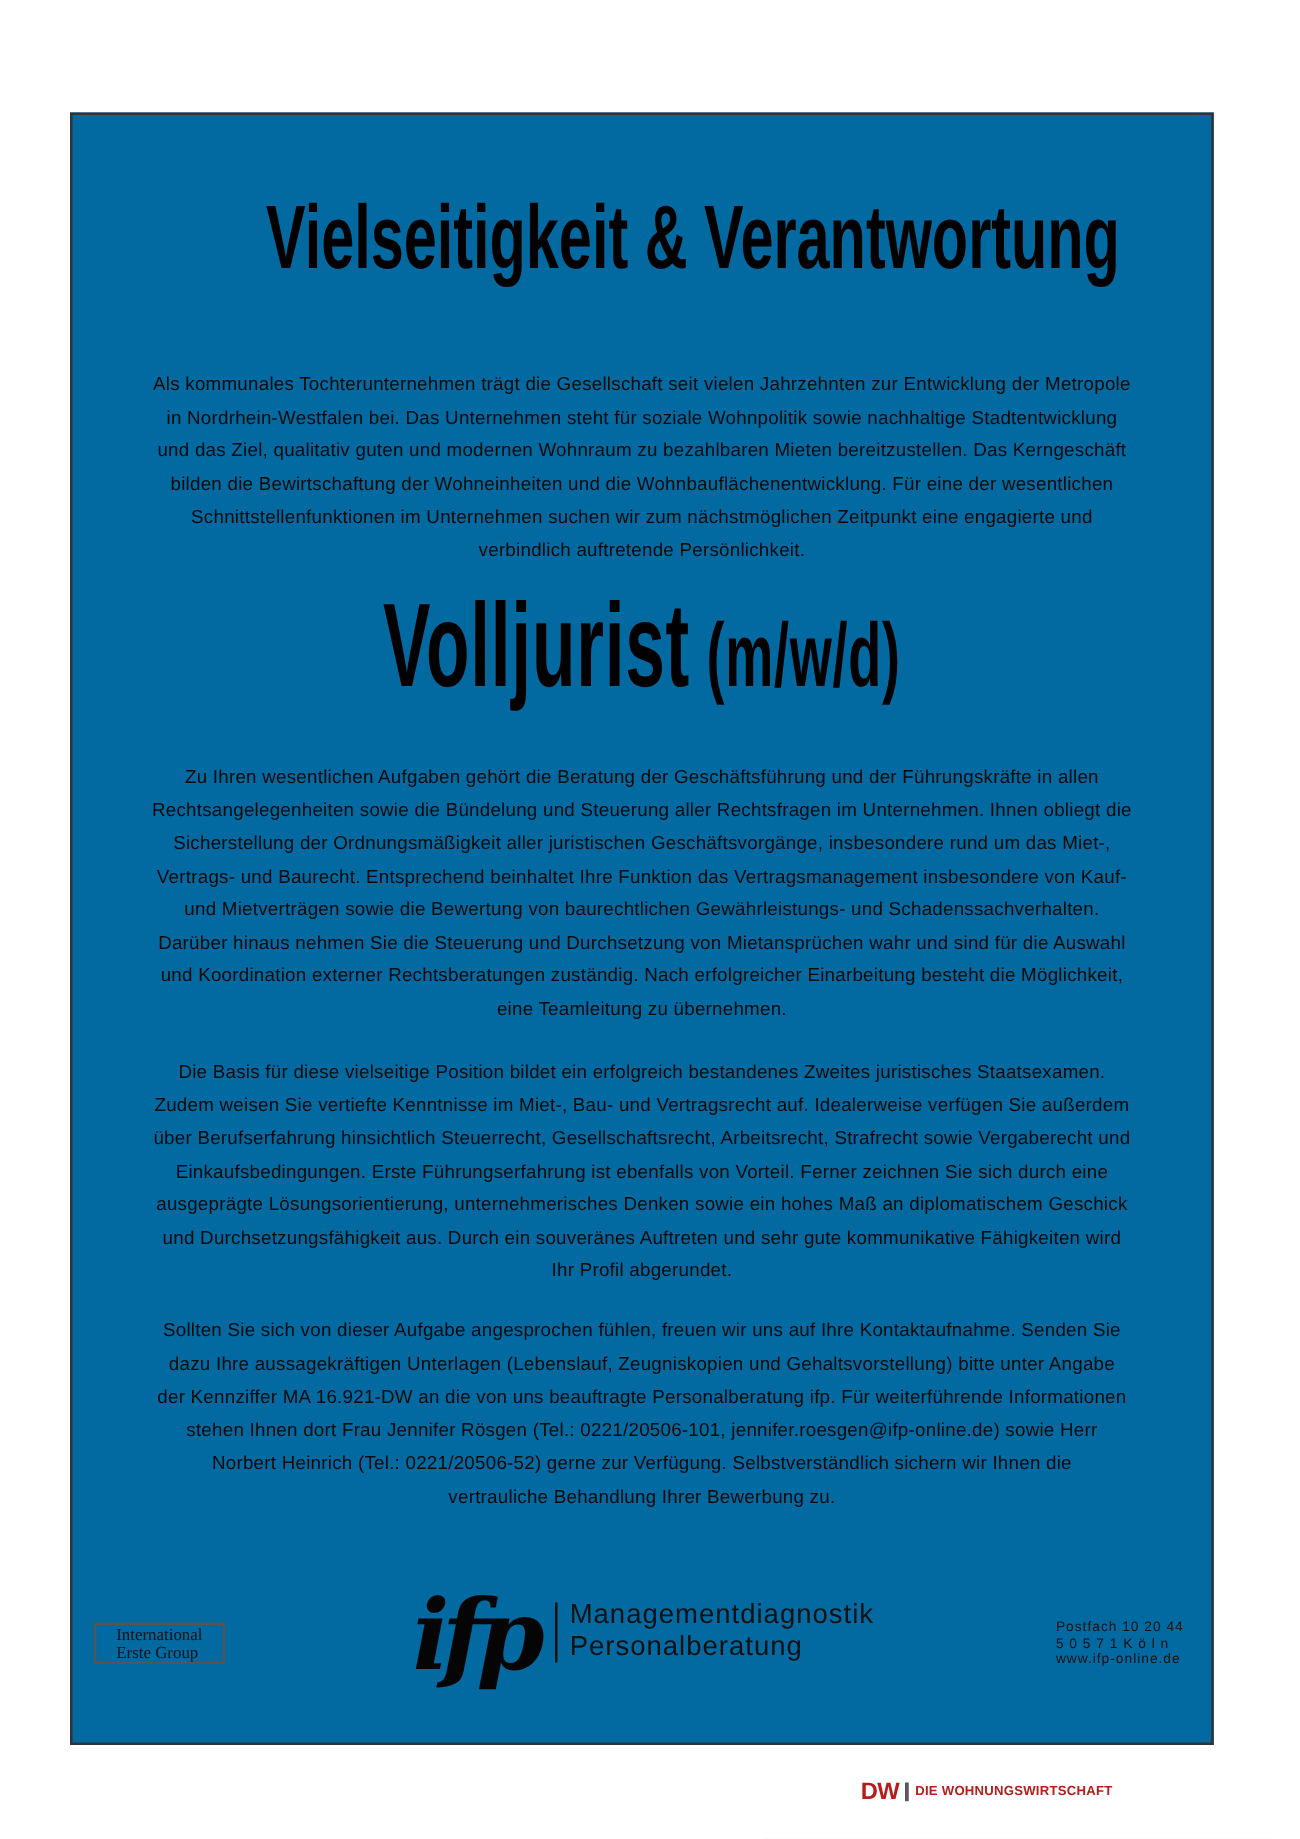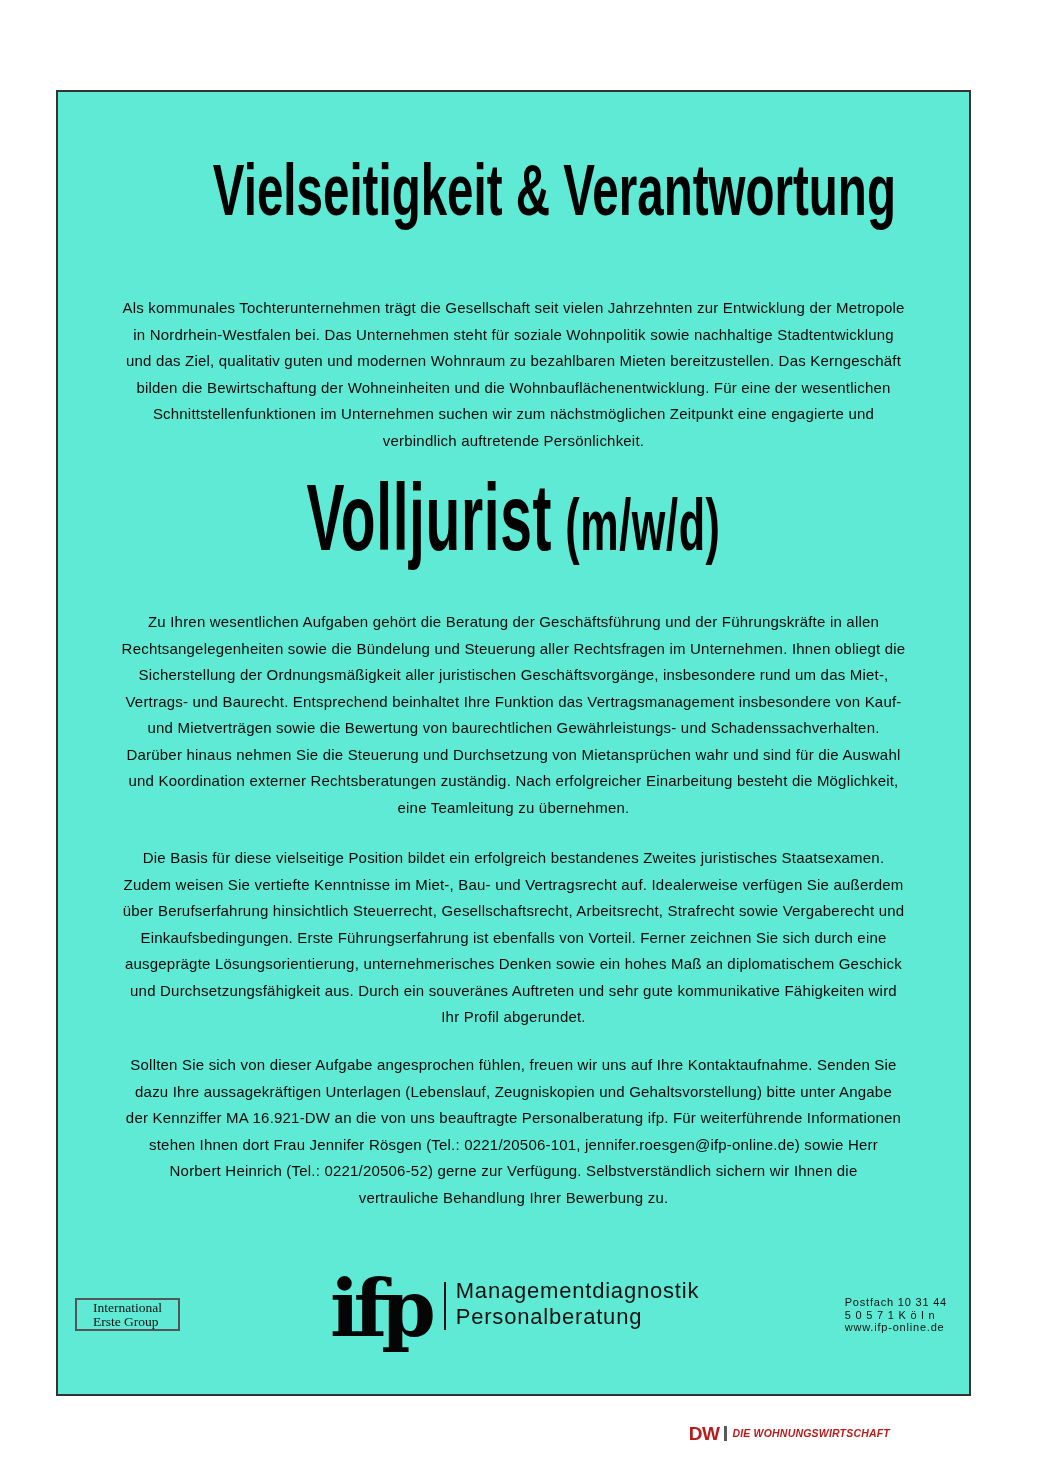--- a/index.html
+++ b/index.html
@@ -9,21 +9,21 @@
     background:#ffffff;
     font-family:"Liberation Sans",sans-serif;
     color:#000;
     overflow:hidden;
   }
   .ad-frame{
     position:absolute;
     left:56px;top:90px;
     width:911px;height:1302px;
     border:2px solid #333;
-    background:#5eead4;
+    background:#0369a1;
   }
   .headline{
     position:absolute;top:62px;left:0;right:0;
     margin:0;
     text-align:center;
     font-size:72px;line-height:72px;font-weight:700;
     letter-spacing:0;
     transform:scaleX(0.66);
     transform-origin:50% 50%;
     white-space:nowrap;
@@ -64,21 +64,21 @@
     font-size:13.5px;line-height:13.5px;
     color:#111;
     display:flex;flex-direction:column;
   }
   .ifp-group{
     position:absolute;left:272px;top:1184px;
     display:flex;align-items:flex-start;
   }
   .ifp-logo{
     font-family:"DejaVu Serif",serif;
-    font-weight:bold;
+    font-style:italic;font-weight:bold;
     font-size:78px;line-height:62px;
     letter-spacing:-6px;
     color:#050505;
     display:block;
     margin-top:2px;
   }
   .ifp-divider{
     width:2px;height:48px;background:#111;
     margin-left:14px;margin-right:10px;margin-top:6px;
   }
@@ -102,21 +102,21 @@
     display:flex;align-items:center;gap:5px;
     color:#b91c1c;
   }
   .dw-mark{
     font-size:19px;font-weight:700;letter-spacing:-0.5px;line-height:1;
   }
   .dw-bar{
     width:3px;height:15px;background:#58585a;
   }
   .dw-pub{
-    font-size:10.5px;font-weight:700;letter-spacing:0.2px;line-height:1;font-style:italic;
+    font-size:10.5px;font-weight:700;letter-spacing:0.2px;line-height:1;
   }
 </style>
 </head>
 <body>
 
 <div class="page">
 
   <div class="ad-frame">
 
     <h1 class="headline">Vielseitigkeit &amp; Verantwortung</h1>
@@ -164,21 +164,21 @@
     <div class="ifp-group">
       <span class="ifp-logo">ifp</span>
       <span class="ifp-divider"></span>
       <span class="ifp-lines">
         <span>Managementdiagnostik</span>
         <span>Personalberatung</span>
       </span>
     </div>
 
     <div class="address">
-      <span>Postfach 10 31 44</span>
+      <span>Postfach 10 20 44</span>
       <span>5 0 5 7 1 K ö l n</span>
       <span>www.ifp-online.de</span>
     </div>
 
   </div>
 
   <div class="page-footer">
     <span class="dw-mark">DW</span>
     <span class="dw-bar"></span>
     <span class="dw-pub">DIE WOHNUNGSWIRTSCHAFT</span>

